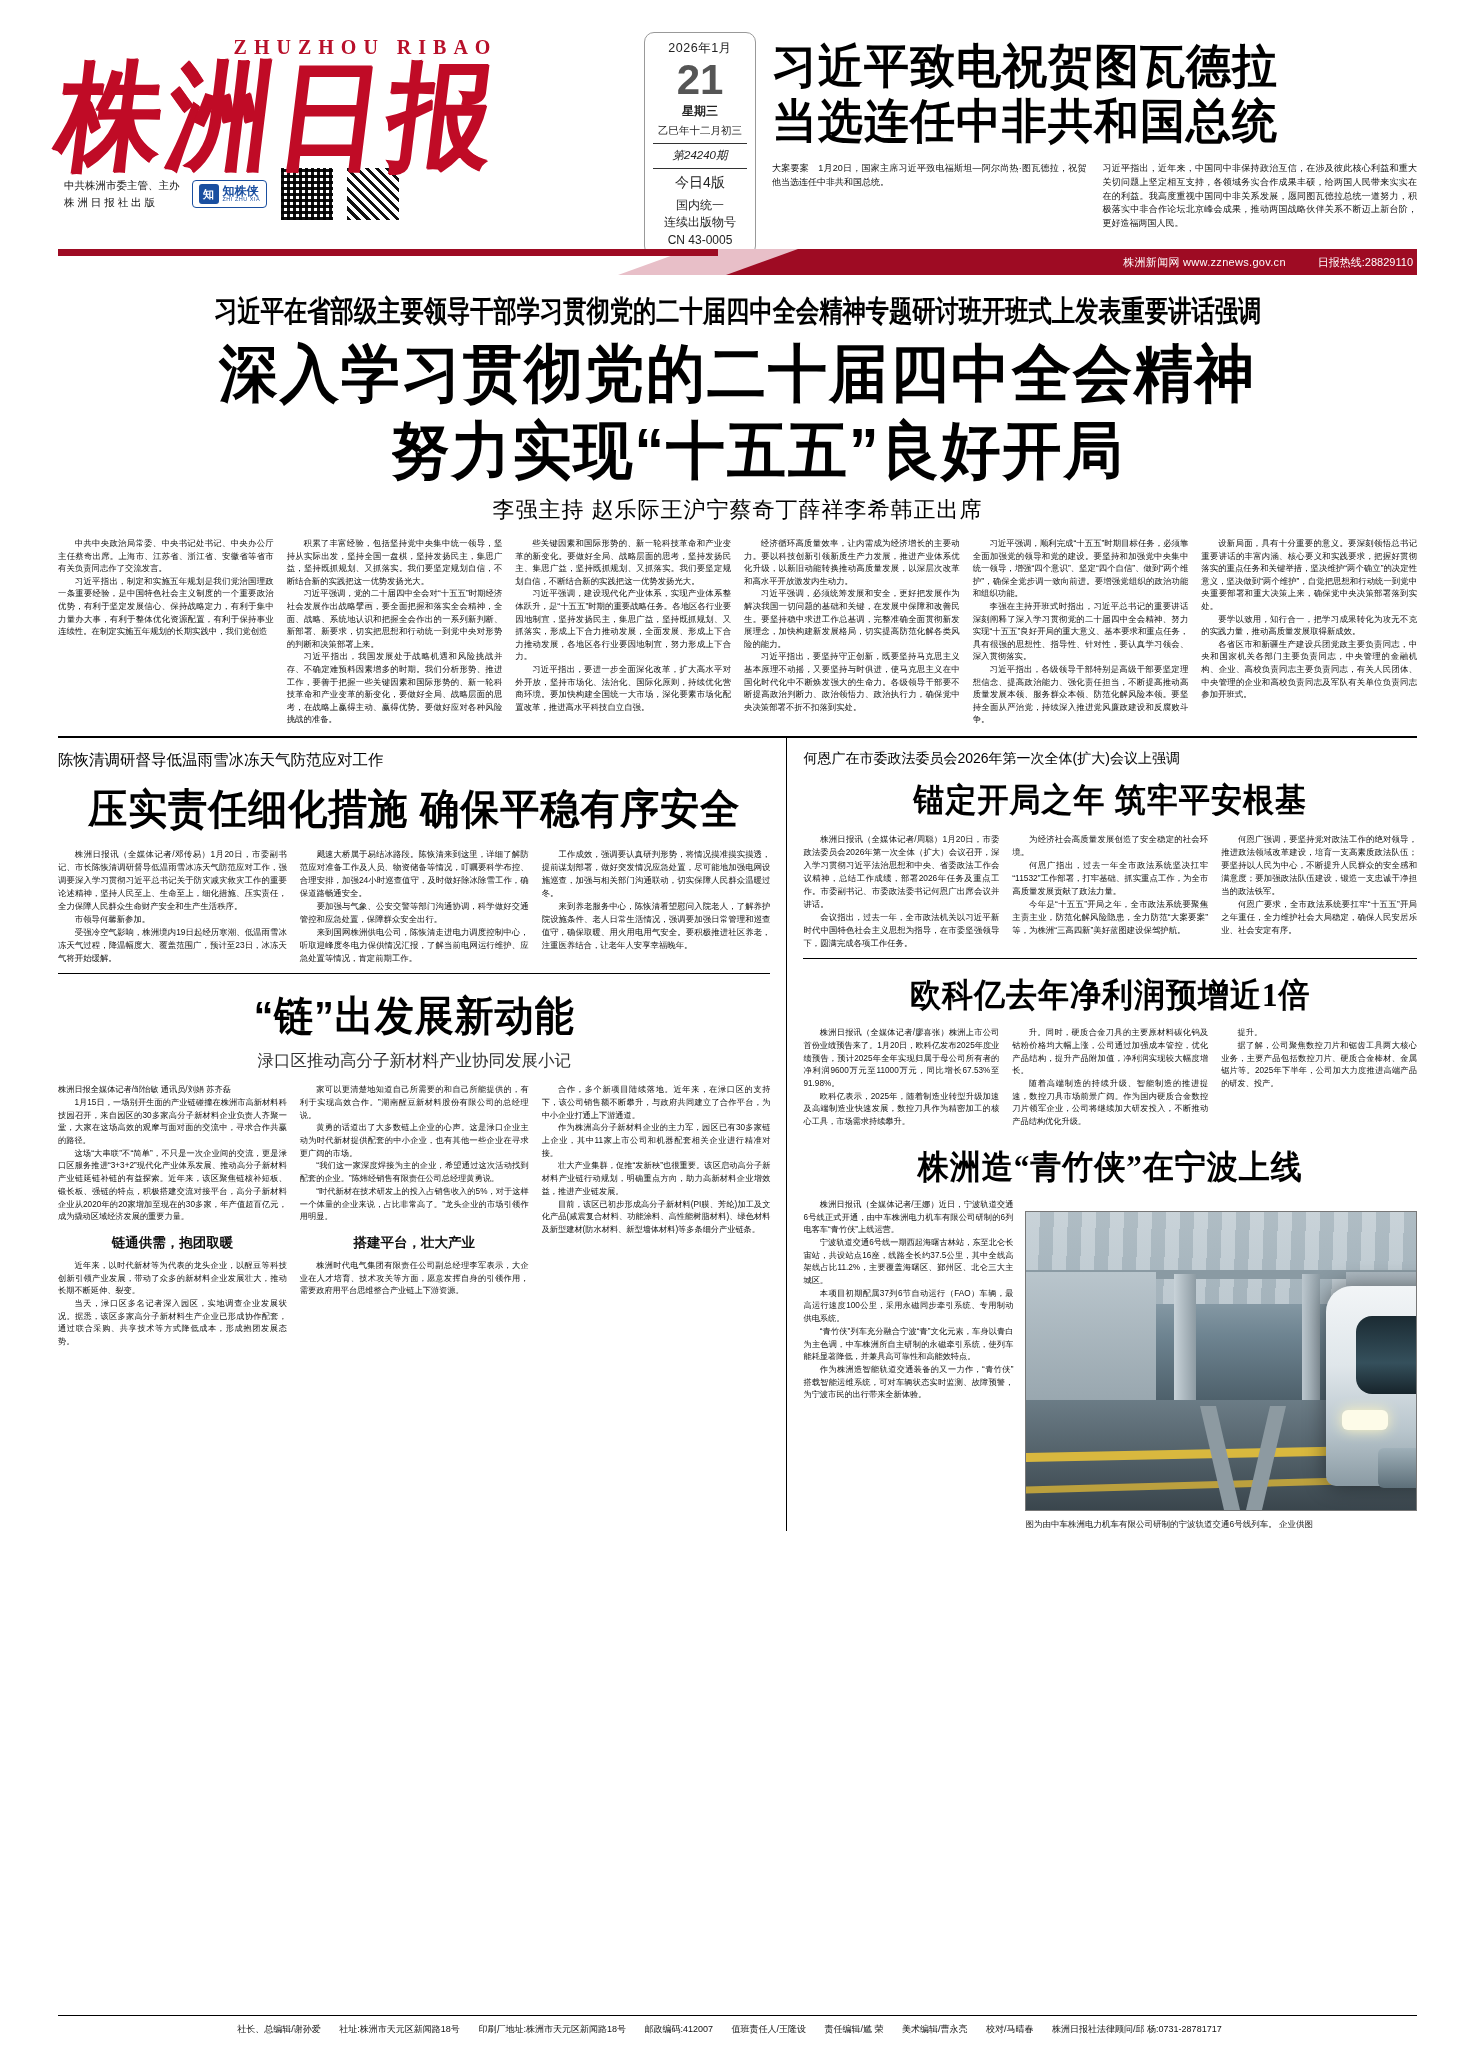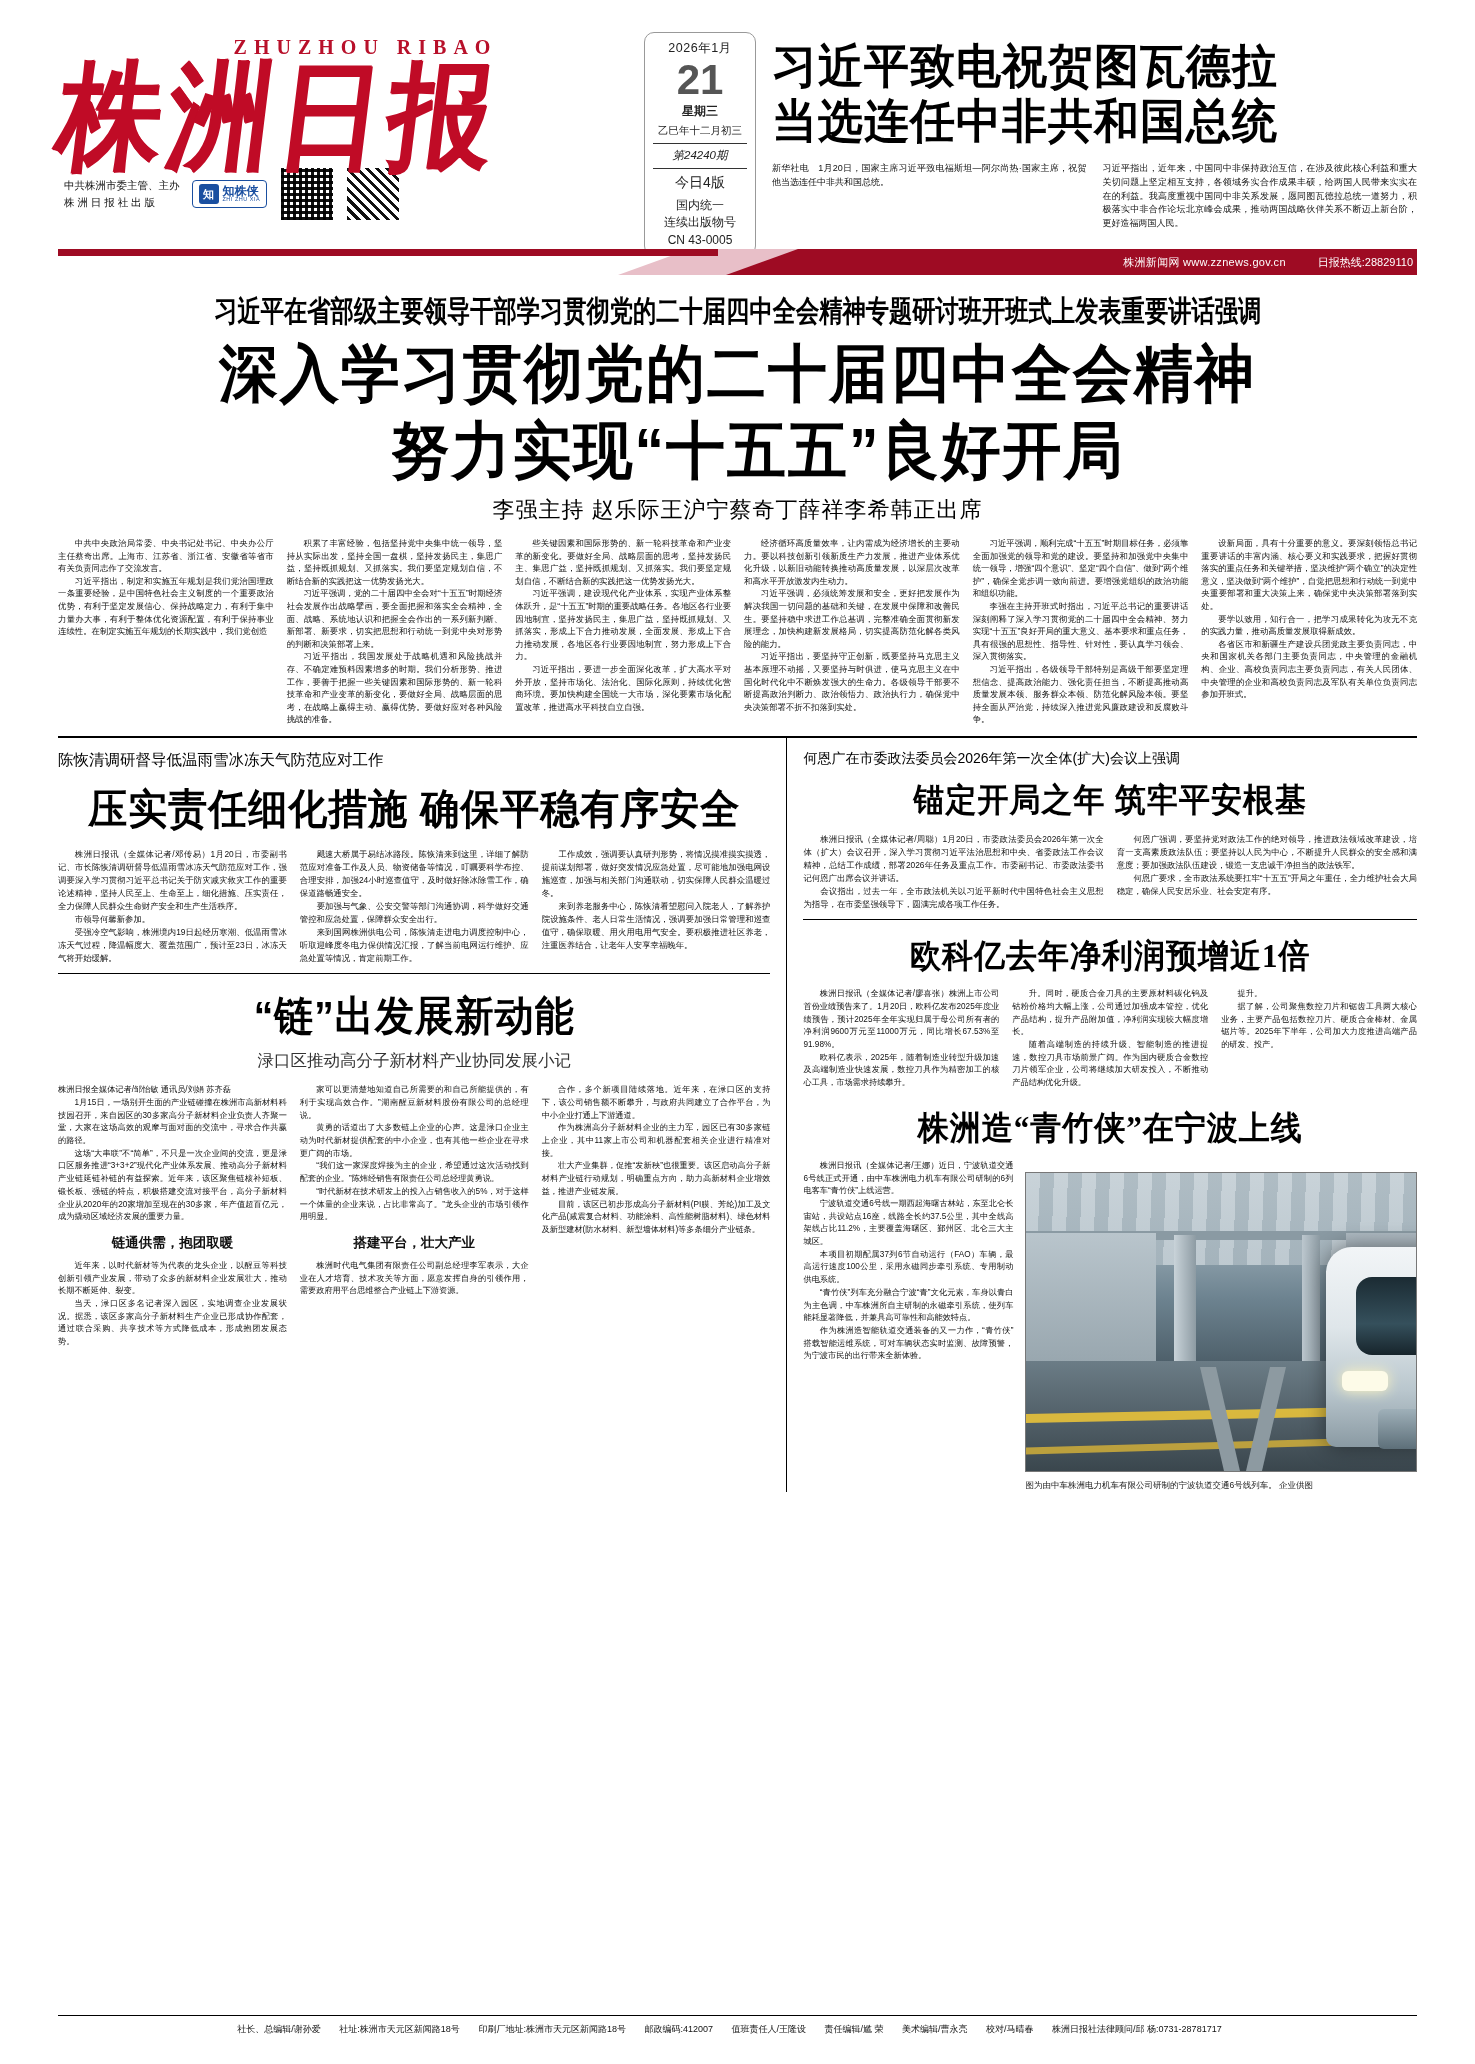--- a/index.html
+++ b/index.html
@@ -204,21 +204,21 @@
       </div>
     </div>
 
     <div class="top-right">
       <div class="top-headline">
         <div>习近平致电祝贺图瓦德拉</div>
         <div>当选连任中非共和国总统</div>
       </div>
       <div class="top-body">
         <div class="col">
-          <p style="margin:0;text-indent:0">新华社电　1月20日，国家主席习近平致电福斯坦—阿尔尚热·国家主席，祝贺他当选连任中非共和国总统。</p>
+          <p style="margin:0;text-indent:0">大案要案　1月20日，国家主席习近平致电福斯坦—阿尔尚热·图瓦德拉，祝贺他当选连任中非共和国总统。</p>
         </div>
         <div class="col">
           <p style="margin:0;text-indent:0">习近平指出，近年来，中国同中非保持政治互信，在涉及彼此核心利益和重大关切问题上坚定相互支持，各领域务实合作成果丰硕，给两国人民带来实实在在的利益。我高度重视中国同中非关系发展，愿同图瓦德拉总统一道努力，积极落实中非合作论坛北京峰会成果，推动两国战略伙伴关系不断迈上新台阶，更好造福两国人民。</p>
         </div>
       </div>
     </div>
   </div>
 
   <div class="redbar">
     <div class="dark"></div>
@@ -331,20 +331,25 @@
 
     <div class="mid-right">
 
       <div class="sec-kicker" style="font-size:14px">何恩广在市委政法委员会2026年第一次全体(扩大)会议上强调</div>
       <div class="sec-title sm">锚定开局之年  筑牢平安根基</div>
 
       <div class="sec-body">
         <div class="col">
           <p>株洲日报讯（全媒体记者/周聪）1月20日，市委政法委员会2026年第一次全体（扩大）会议召开，深入学习贯彻习近平法治思想和中央、省委政法工作会议精神，总结工作成绩，部署2026年任务及重点工作。市委副书记、市委政法委书记何恩广出席会议并讲话。</p>
           <p>会议指出，过去一年，全市政法机关以习近平新时代中国特色社会主义思想为指导，在市委坚强领导下，圆满完成各项工作任务。</p>
+        </div>
+        <div class="col">
+          <p>为经济社会高质量发展创造了安全稳定的社会环境。</p>
+          <p>何恩广指出，过去一年全市政法系统坚决扛牢“11532”工作部署，打牢基础、抓实重点工作，为全市高质量发展贡献了政法力量。</p>
+          <p>今年是“十五五”开局之年，全市政法系统要聚焦主责主业，防范化解风险隐患，全力防范“大案要案”等，为株洲“三高四新”美好蓝图建设保驾护航。</p>
         </div>
         <div class="col">
           <p>何恩广强调，要坚持党对政法工作的绝对领导，推进政法领域改革建设，培育一支高素质政法队伍；要坚持以人民为中心，不断提升人民群众的安全感和满意度；要加强政法队伍建设，锻造一支忠诚干净担当的政法铁军。</p>
           <p>何恩广要求，全市政法系统要扛牢“十五五”开局之年重任，全力维护社会大局稳定，确保人民安居乐业、社会安定有序。</p>
         </div>
       </div>
 
       <div class="hr-thin"></div>
 
       <div class="sec-title sm serif" style="margin-top:14px">欧科亿去年净利润预增近1倍</div>

